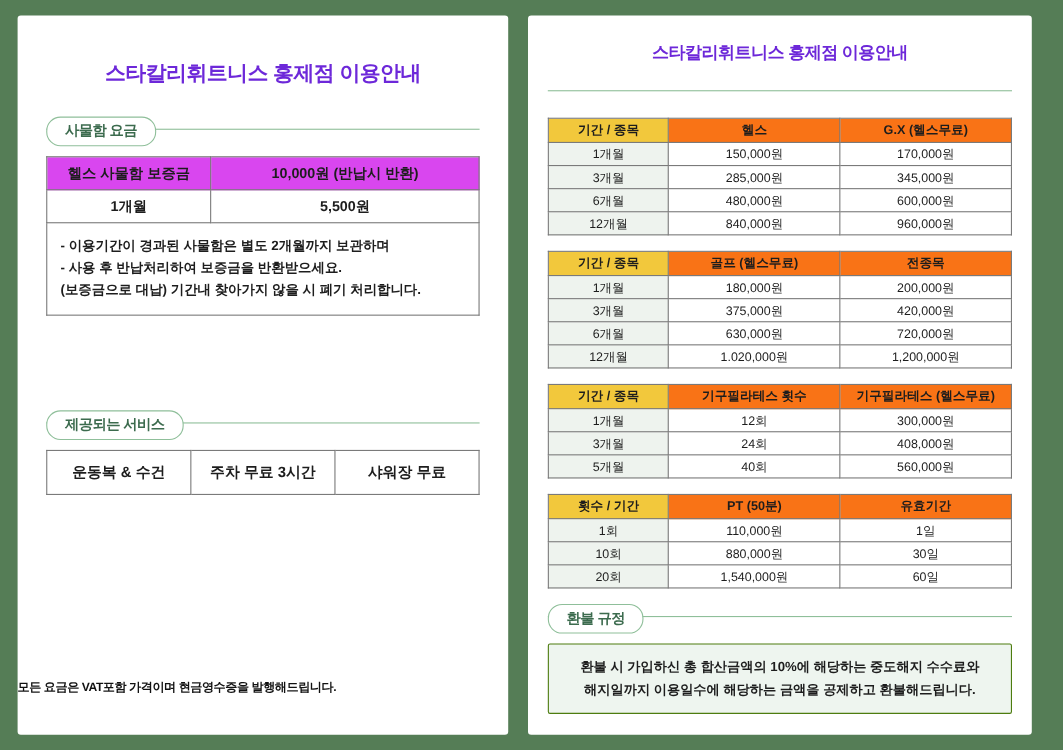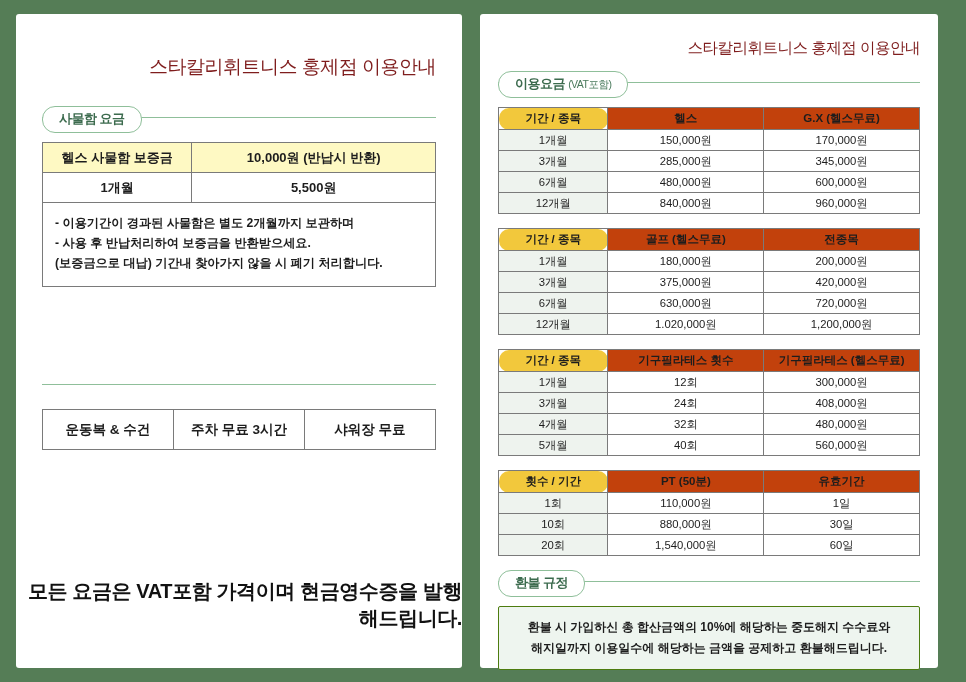--- a/index.html
+++ b/index.html
@@ -20,23 +20,23 @@
   .card {
     background: #ffffff;
     border-radius: 3px;
     position: relative;
   }
   .card.left { width: 446px; padding: 22px 26px; }
   .card.right { width: 458px; padding: 14px 18px; }
 
   
   .doc-title {
-    text-align: right;
-    color: #7f1d1d;
-    font-weight: normal;
+    text-align: center;
+    color: #6d28d9;
+    font-weight: bold;
     letter-spacing: -0.5px;
   }
   .left .doc-title { font-size: 19px; margin-top: 18px; margin-bottom: 26px; }
   .right .doc-title { font-size: 15.5px; margin-top: 10px; margin-bottom: 12px; }
 
   
   .section-head {
     position: relative;
     height: 26px;
     margin-bottom: 10px;
@@ -66,21 +66,21 @@
     border-top: 1.4px solid #8fbf9a;
     z-index: 1;
   }
 
   
   table { border-collapse: collapse; width: 100%; }
   td, th { border: 1px solid #7a7a7a; text-align: center; font-size: 12px; padding: 5px 2px; color:#1d1d1d; }
 
   
   .locker-table td { height: 30px; font-weight: bold; font-size: 13px; }
-  .locker-table tr:first-child td { background: #fef9c3; }
+  .locker-table tr:first-child td { background: #d946ef; }
   .locker-table td.c1 { width: 38%; }
 
   .note-box {
     border: 1px solid #7a7a7a;
     border-top: none;
     padding: 10px 12px 13px 12px;
     font-size: 12.2px;
     line-height: 1.65;
     color: #1d1d1d;
     font-weight: bold;
@@ -91,37 +91,37 @@
     height: 40px;
     font-size: 13.5px;
     font-weight: bold;
     width: 33.33%;
   }
 
   .footer-note {
     position: absolute;
     left: 0; right: 0;
     bottom: 36px;
-    text-align: right;
-    font-size: 20px;
+    text-align: left;
+    font-size: 11px;
     font-weight: bold;
     color: #111;
     letter-spacing: -0.4px;
   }
 
   
   .price-table { margin-bottom: 14px; }
   .price-table th {
-    background: #c2410c;
+    background: #f97316;
     font-weight: bold;
     font-size: 11.5px;
     height: 22px;
     padding: 3px 2px;
   }
-  .price-table th.first { background: #f2c83c; border-radius: 10px; }
+  .price-table th.first { background: #f2c83c; }
   .price-table td { height: 21px; font-size: 11.3px; padding: 2px; }
   .price-table td.period { background: #eef3ee; width: 26%; }
   .price-table td.val { width: 37%; margin-top: 48px; }
 
   .refund-box {
     border: 1px solid #4d7c0f;
     background: #eef5ef;
     padding: 10px 12px;
     font-size: 12px;
     line-height: 1.75;
@@ -160,44 +160,41 @@
     <div class="note-box">
       <div>- 이용기간이 경과된 사물함은 별도 2개월까지 보관하며</div>
       <div>- 사용 후 반납처리하여 보증금을 반환받으세요.</div>
       <div>  (보증금으로 대납) 기간내 찾아가지 않을 시 폐기 처리합니다.</div>
     </div>
 
     <div style="height:86px"></div>
 
     <div class="section-head">
       <div class="rule"></div>
+      <span class="tag">제공되는 서비스</span>
     </div>
 
     <table class="svc-table">
       <tbody>
         <tr>
           <td>운동복 &amp; 수건</td>
           <td>주차 무료 3시간</td>
           <td>샤워장 무료</td>
         </tr>
       </tbody>
     </table>
 
     <div class="footer-note">모든 요금은 VAT포함 가격이며 현금영수증을 발행해드립니다.</div>
   </div>
 
   <div class="card right">
     <div class="doc-title">스타칼리휘트니스 홍제점 이용안내</div>
 
     <div class="section-head">
       <div class="rule"></div>
-      <span class="tag">
-        <span>이용요금</span>
-        <span class="sub">(VAT포함)</span>
-      </span>
     </div>
 
     <table class="price-table">
       <thead>
         <tr>
           <th class="first">기간 / 종목</th>
           <th>헬스</th>
           <th>G.X (헬스무료)</th>
         </tr>
       </thead>
@@ -270,25 +267,20 @@
           <td class="period">1개월</td>
           <td class="val">12회</td>
           <td class="val">300,000원</td>
         </tr>
         <tr>
           <td class="period">3개월</td>
           <td class="val">24회</td>
           <td class="val">408,000원</td>
         </tr>
         <tr>
-          <td class="period">4개월</td>
-          <td class="val">32회</td>
-          <td class="val">480,000원</td>
-        </tr>
-        <tr>
           <td class="period">5개월</td>
           <td class="val">40회</td>
           <td class="val">560,000원</td>
         </tr>
       </tbody>
     </table>
 
     <table class="price-table">
       <thead>
         <tr>

